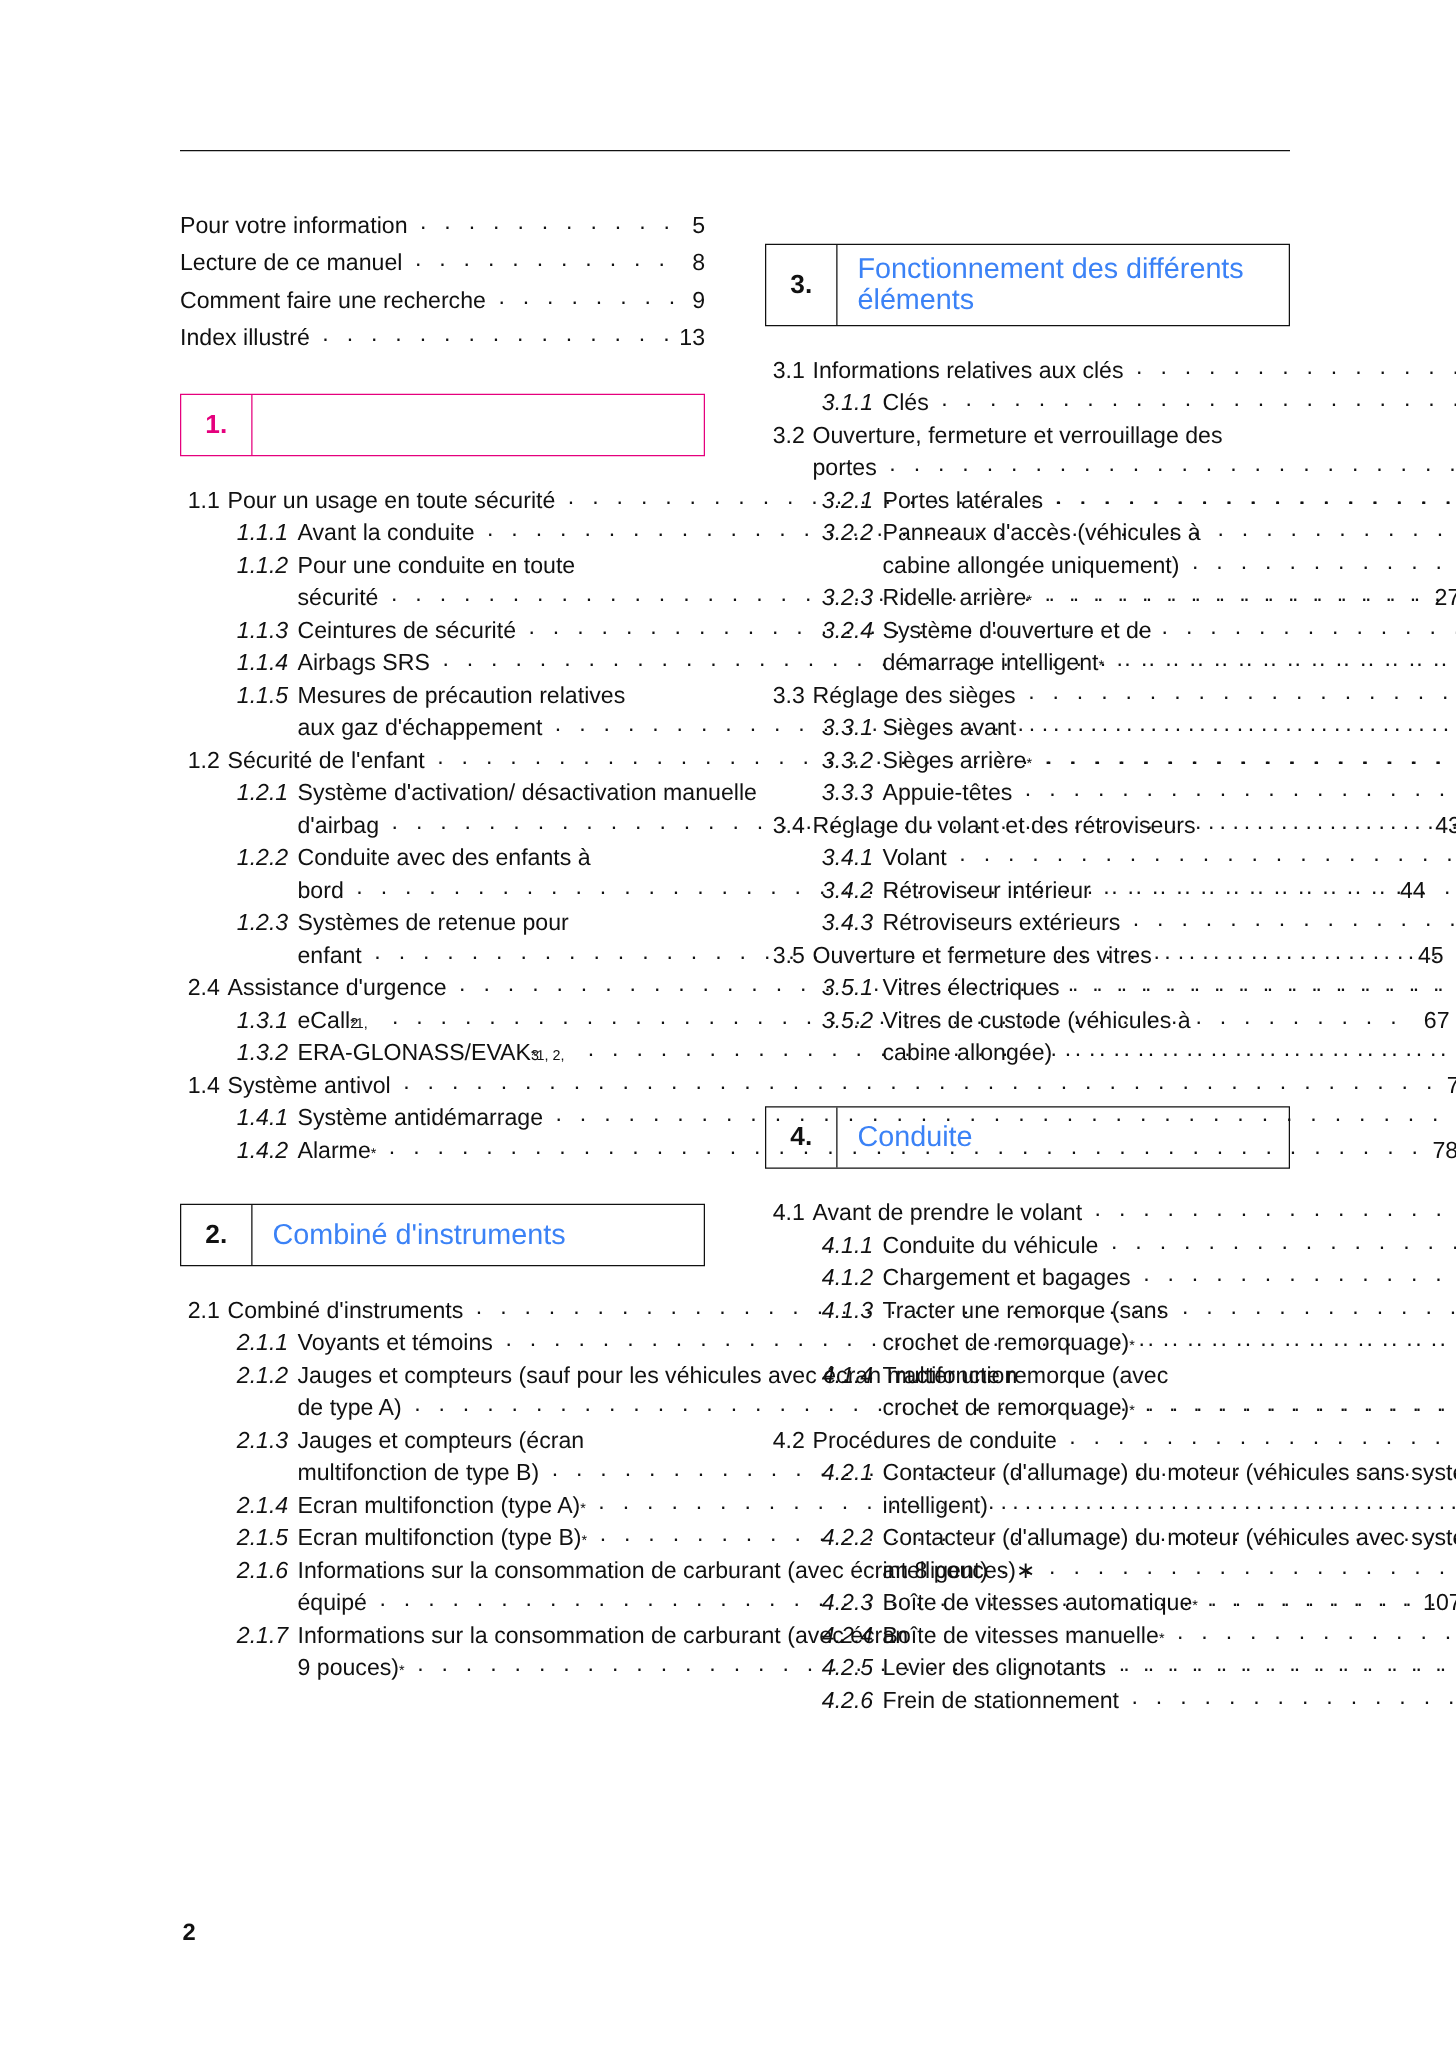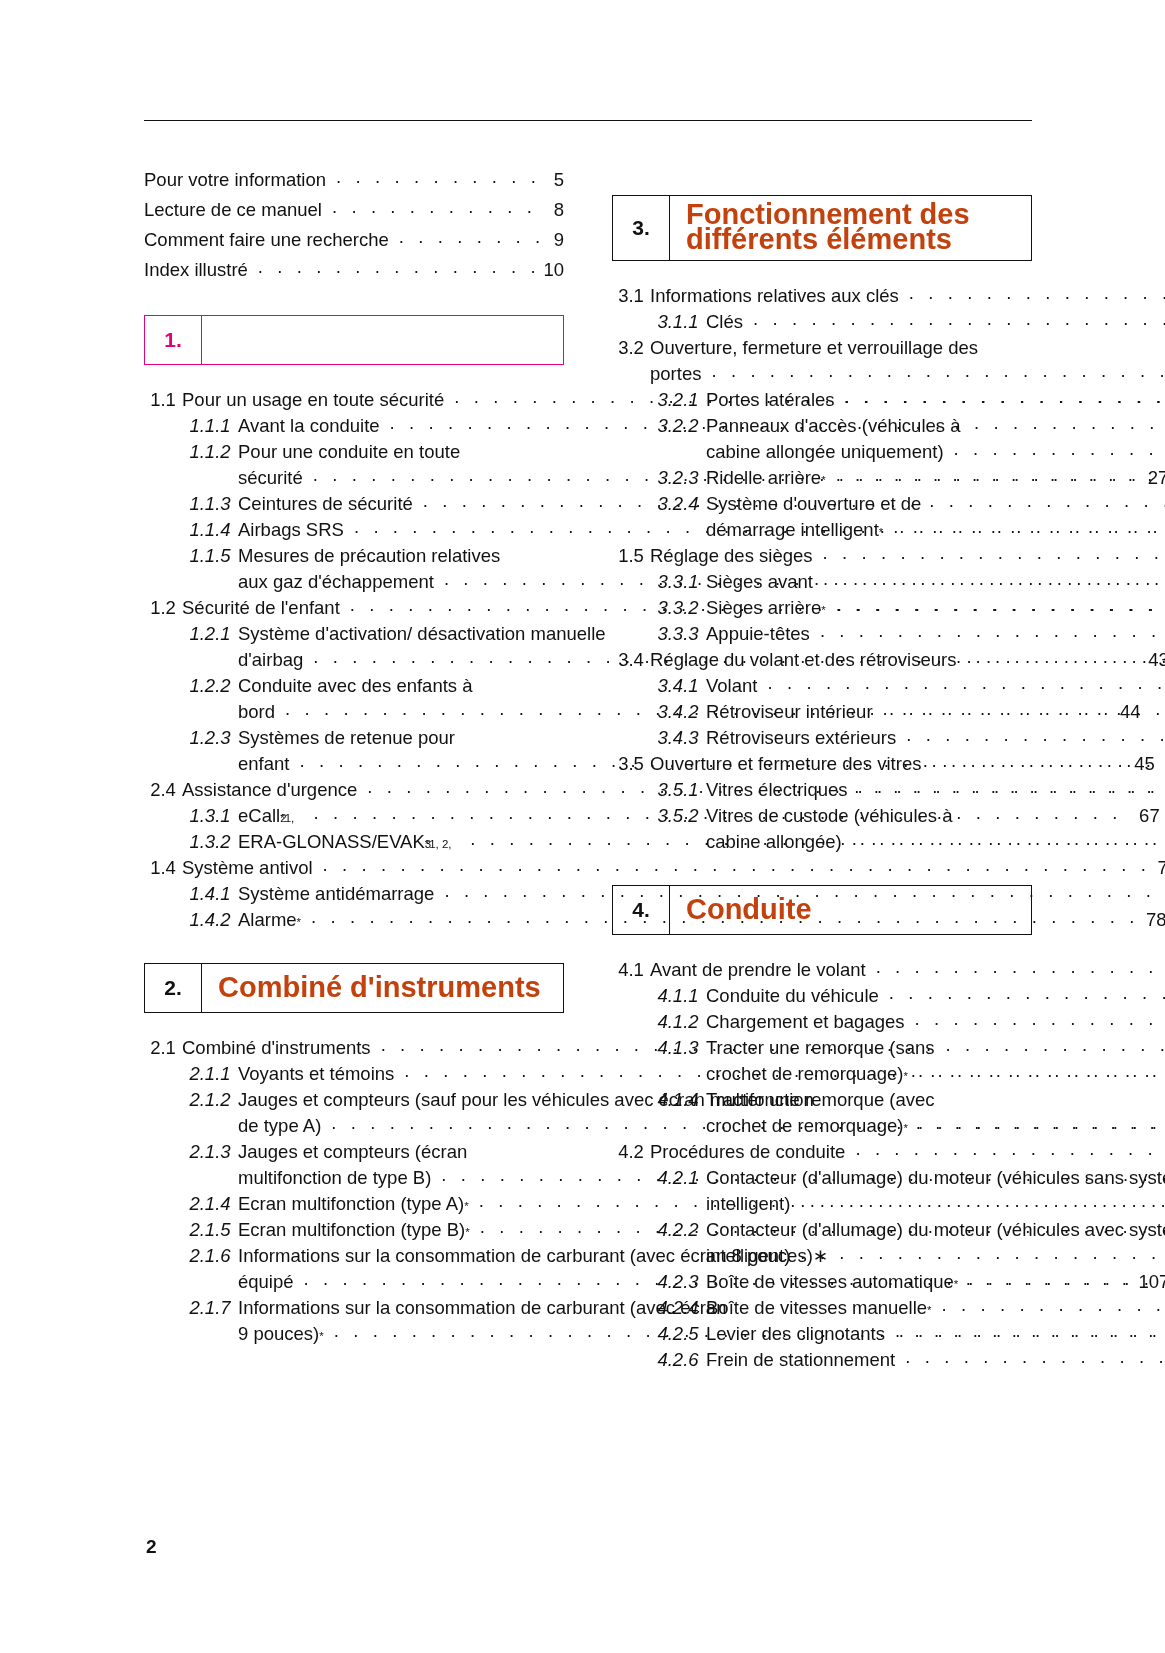--- a/index.html
+++ b/index.html
@@ -91,24 +91,24 @@
   }
   .chap-box.accent .chap-num {
     color: #e5007d;
     border-right-color: #e5007d;
   }
   .chap-title {
     flex: 1 1 auto;
     display: flex;
     align-items: center;
     padding: 6px 10px 8px 16px;
-    font-weight: bold;
-    font-size: 29px;
+    font-weight: normal;
+    font-size: 23px;
     line-height: 25px;
-    color: #c2410c;
+    color: #3b82f6;
   }
 
   
   .toc-row {
     display: flex;
     font-size: 18.5px;
     line-height: 26px;
     color: #111111;
     align-items: flex-start;
   }
@@ -170,21 +170,21 @@
           <span class="pageno">8</span>
         </div>
         <div class="fm-entry">
           <span class="fm-title">Comment faire une recherche</span>
           <span class="leader">. . . . . . . . . . . . . . . . . . . . . . . . . . . . . . . . . . . . . . . . . . .</span>
           <span class="pageno">9</span>
         </div>
         <div class="fm-entry">
           <span class="fm-title">Index illustré</span>
           <span class="leader">. . . . . . . . . . . . . . . . . . . . . . . . . . . . . . . . . . . . . . . . . . .</span>
-          <span class="pageno">10</span>
+          <span class="pageno">13</span>
         </div>
         <div class="chap-box accent">
           <div class="chap-num">1.</div>
         </div>
         <div class="toc-row lvl1">
           <span class="toc-num">1.1</span>
           <div class="toc-body">
             <div class="lastline">
               <span class="tx">Pour un usage en toute sécurité</span>
               <span class="leader">. . . . . . . . . . . . . . . . . . . . . . . . . . . . . . . . . . . . . . . . . . .</span>
@@ -497,21 +497,21 @@
           <div class="toc-body">
             <div class="toc-text" style="width: 100%;">Système d'ouverture et de</div>
             <div class="lastline">
               <span class="tx">démarrage intelligent</span>
               <sup>*</sup>
               <span class="leader">. . . . . . . . . . . . . . . . . . . . . . . . . . . . . . . . . . . . . . . . . . .</span>
             </div>
           </div>
         </div>
         <div class="toc-row lvl1">
-          <span class="toc-num">1.5</span>
+          <span class="toc-num">3.3</span>
           <div class="toc-body">
             <div class="lastline">
               <span class="tx">Réglage des sièges</span>
               <span class="leader">. . . . . . . . . . . . . . . . . . . . . . . . . . . . . . . . . . . . . . . . . . .</span>
             </div>
           </div>
         </div>
         <div class="toc-row lvl2">
           <span class="toc-num">3.3.1</span>
           <div class="toc-body">

